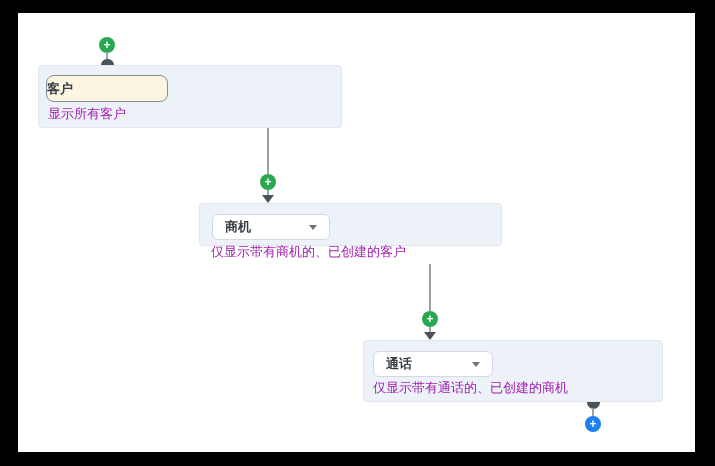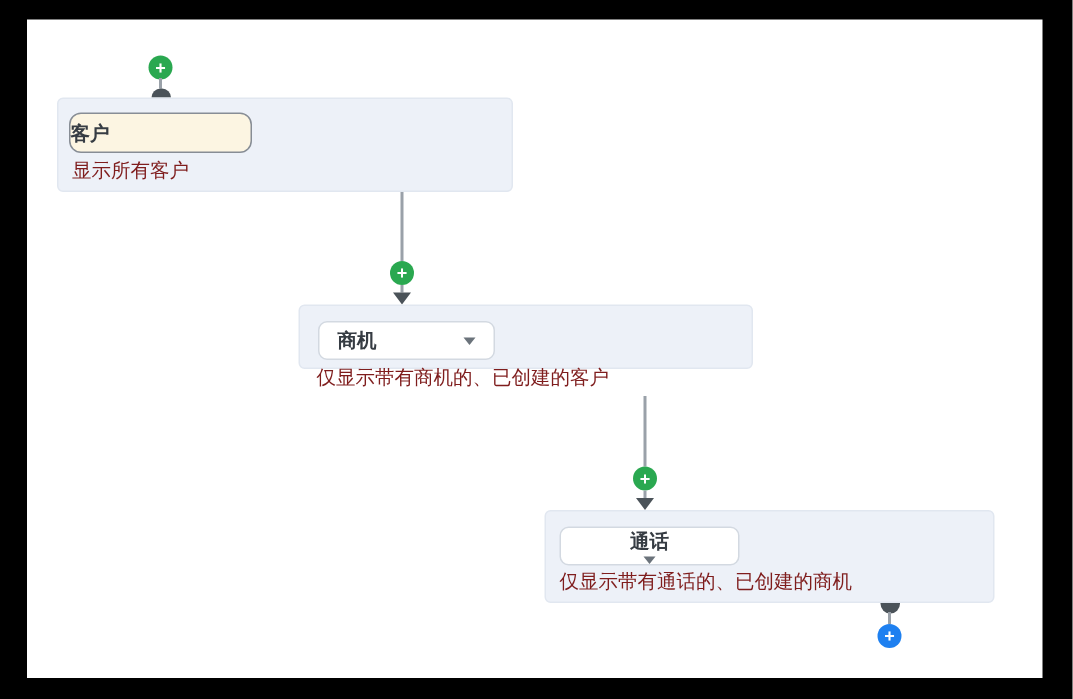--- a/index.html
+++ b/index.html
@@ -27,21 +27,21 @@
     box-sizing:border-box;background:#ffffff;border:1px solid #d3d9e1;
     border-radius:6px;font-size:13px;font-weight:700;color:#363c43;
     display:flex;align-items:center;justify-content:space-between;
     padding:0 12px;cursor:pointer;
   }
   .caret{
     width:0;height:0;border-left:4px solid transparent;
     border-right:4px solid transparent;border-top:5px solid #6b737b;
   }
   .node-desc{
-    font-size:13px;color:#7f1d1d;line-height:15px;white-space:nowrap;
+    font-size:13px;color:#a21caf;line-height:15px;white-space:nowrap;
   }
   
   .vline{width:2px;background:#9aa1a9;}
   .arrow-down{
     width:0;height:0;border-left:6.5px solid transparent;
     border-right:6.5px solid transparent;border-top:8px solid #4b5359;
   }
   .dome-up{
     width:13px;height:6.5px;background:#4b5359;
     border-radius:13px 13px 0 0;
@@ -91,21 +91,21 @@
 </div>
 
 <div class="abs vline" style="left:429px;top:264px;height:47px;"></div>
 <div class="abs plus-btn plus-green" style="left:422px;top:311px;">
   <span>+</span>
 </div>
 <div class="abs vline" style="left:429px;top:327px;height:5px;"></div>
 <div class="abs arrow-down" style="left:423.5px;top:332px;"></div>
 
 <div class="abs node-card" style="left:363px;top:340px;width:300px;height:62px;">
-  <div class="abs node-select" style="left:9px;top:10px;width:120px;height:26px;flex-direction:column;">
+  <div class="abs node-select" style="left:9px;top:10px;width:120px;height:26px;">
     <span>通话</span>
     <span class="caret"></span>
   </div>
   <div class="abs node-desc" style="left:9px;top:39px;">仅显示带有通话的、已创建的商机</div>
 </div>
 
 <div class="abs dome-down" style="left:586.5px;top:402px;"></div>
 <div class="abs vline" style="left:592px;top:408px;height:8px;"></div>
 <div class="abs plus-btn plus-blue" style="left:585px;top:416px;">
   <span>+</span>

